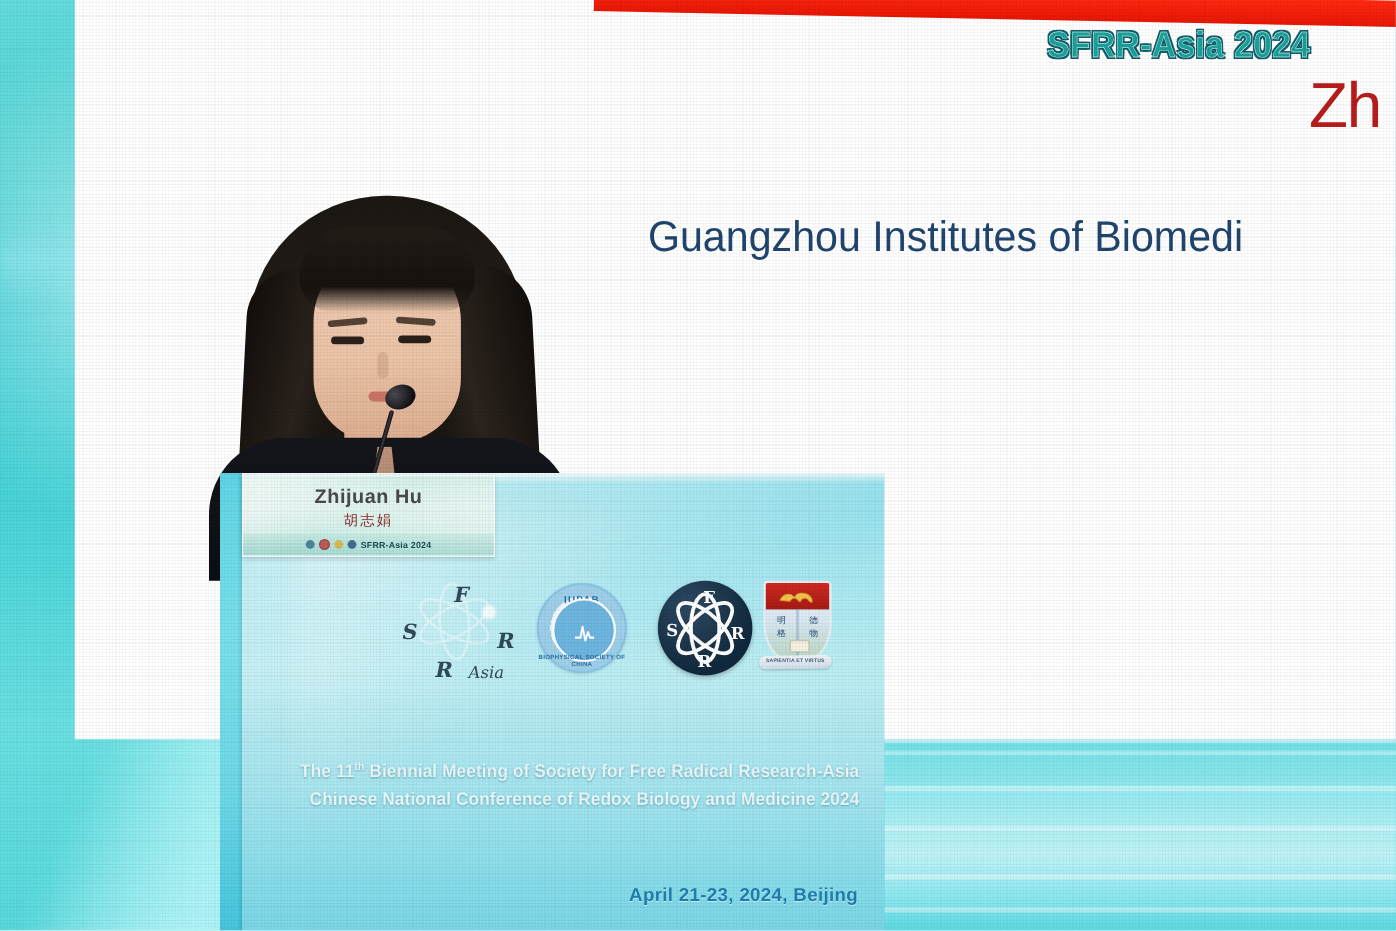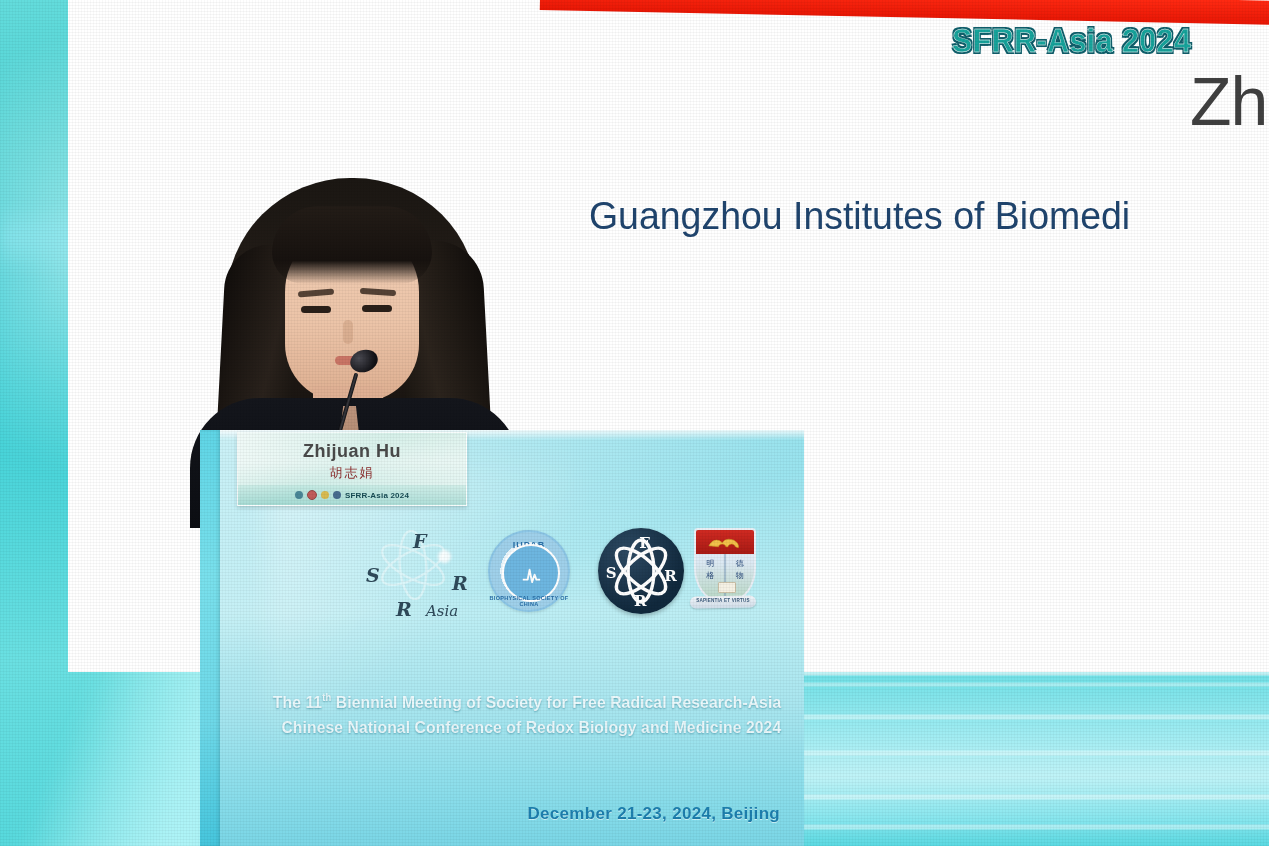--- a/index.html
+++ b/index.html
@@ -92,22 +92,22 @@
     transform:scaleX(.92);transform-origin:left center;
     text-shadow:
       -1.6px -1.6px 0 #0f5f6b, 1.6px -1.6px 0 #0f5f6b,
       -1.6px  1.6px 0 #0f5f6b, 1.6px  1.6px 0 #0f5f6b,
       0 0 2px #0f5f6b;
     -webkit-text-stroke:0.4px #ffffff;
     white-space:nowrap;
   }
   .slide-name{
     position:absolute;left:1190px;top:62px;
-    font-size:68px;font-weight:normal;
-    color:#404040;
+    font-size:58px;font-weight:normal;
+    color:#b91c1c;
     white-space:nowrap;
     letter-spacing:-1px;
   }
   .slide-affil{
     position:absolute;left:589px;top:194px;
     font-size:39px;
     color:#20456e;
     white-space:nowrap;
     transform:scaleX(.96);transform-origin:left center;
   }
@@ -195,21 +195,21 @@
     background:linear-gradient(140deg,rgba(255,255,255,.38) 0%,rgba(255,255,255,0) 55%);
     filter:blur(14px);
   }
   .podium-top-sheen{
     position:absolute;left:20px;top:0;width:584px;height:10px;
     background:linear-gradient(180deg,rgba(255,255,255,.8),rgba(255,255,255,0));
   }
 
   
   .nameplate{
-    position:absolute;left:37px;top:2px;width:228px;height:72px;
+    position:absolute;left:20px;top:2px;width:228px;height:72px;
     background:
       linear-gradient(150deg,rgba(255,255,255,.70) 0%,rgba(255,255,255,.12) 45%,rgba(255,255,255,.55) 100%),
       linear-gradient(180deg,#cfeee6 0%,#def3ee 40%,#c9ece5 75%,#bde7df 100%);
     border:1px solid rgba(255,255,255,.75);
     box-shadow:0 2px 4px rgba(0,0,0,.15);
     overflow:hidden;
   }
   .np-en{
     position:absolute;left:0;right:0;top:8px;text-align:center;
     font-size:18px;font-weight:bold;color:#4a4a4a;letter-spacing:.5px;
@@ -486,17 +486,17 @@
         <div class="crest-scroll">
           <div class="scroll-bg"></div>
           <div class="scroll-txt">SAPIENTIA ET VIRTUS</div>
         </div>
       </div>
 
     </div>
 
     <div class="pod-text pt-en1"><span>The 11</span><sup>th</sup><span> Biennial Meeting of Society for Free Radical Research-Asia</span></div>
     <div class="pod-text pt-en2">Chinese National Conference of Redox Biology and Medicine 2024</div>
-    <div class="pod-text pt-date">December 21-23, 2024, Beijing</div>
+    <div class="pod-text pt-date">April 21-23, 2024, Beijing</div>
   </div>
 
   <div class="led-grid"></div>
 </div>
 
 </body></html>

